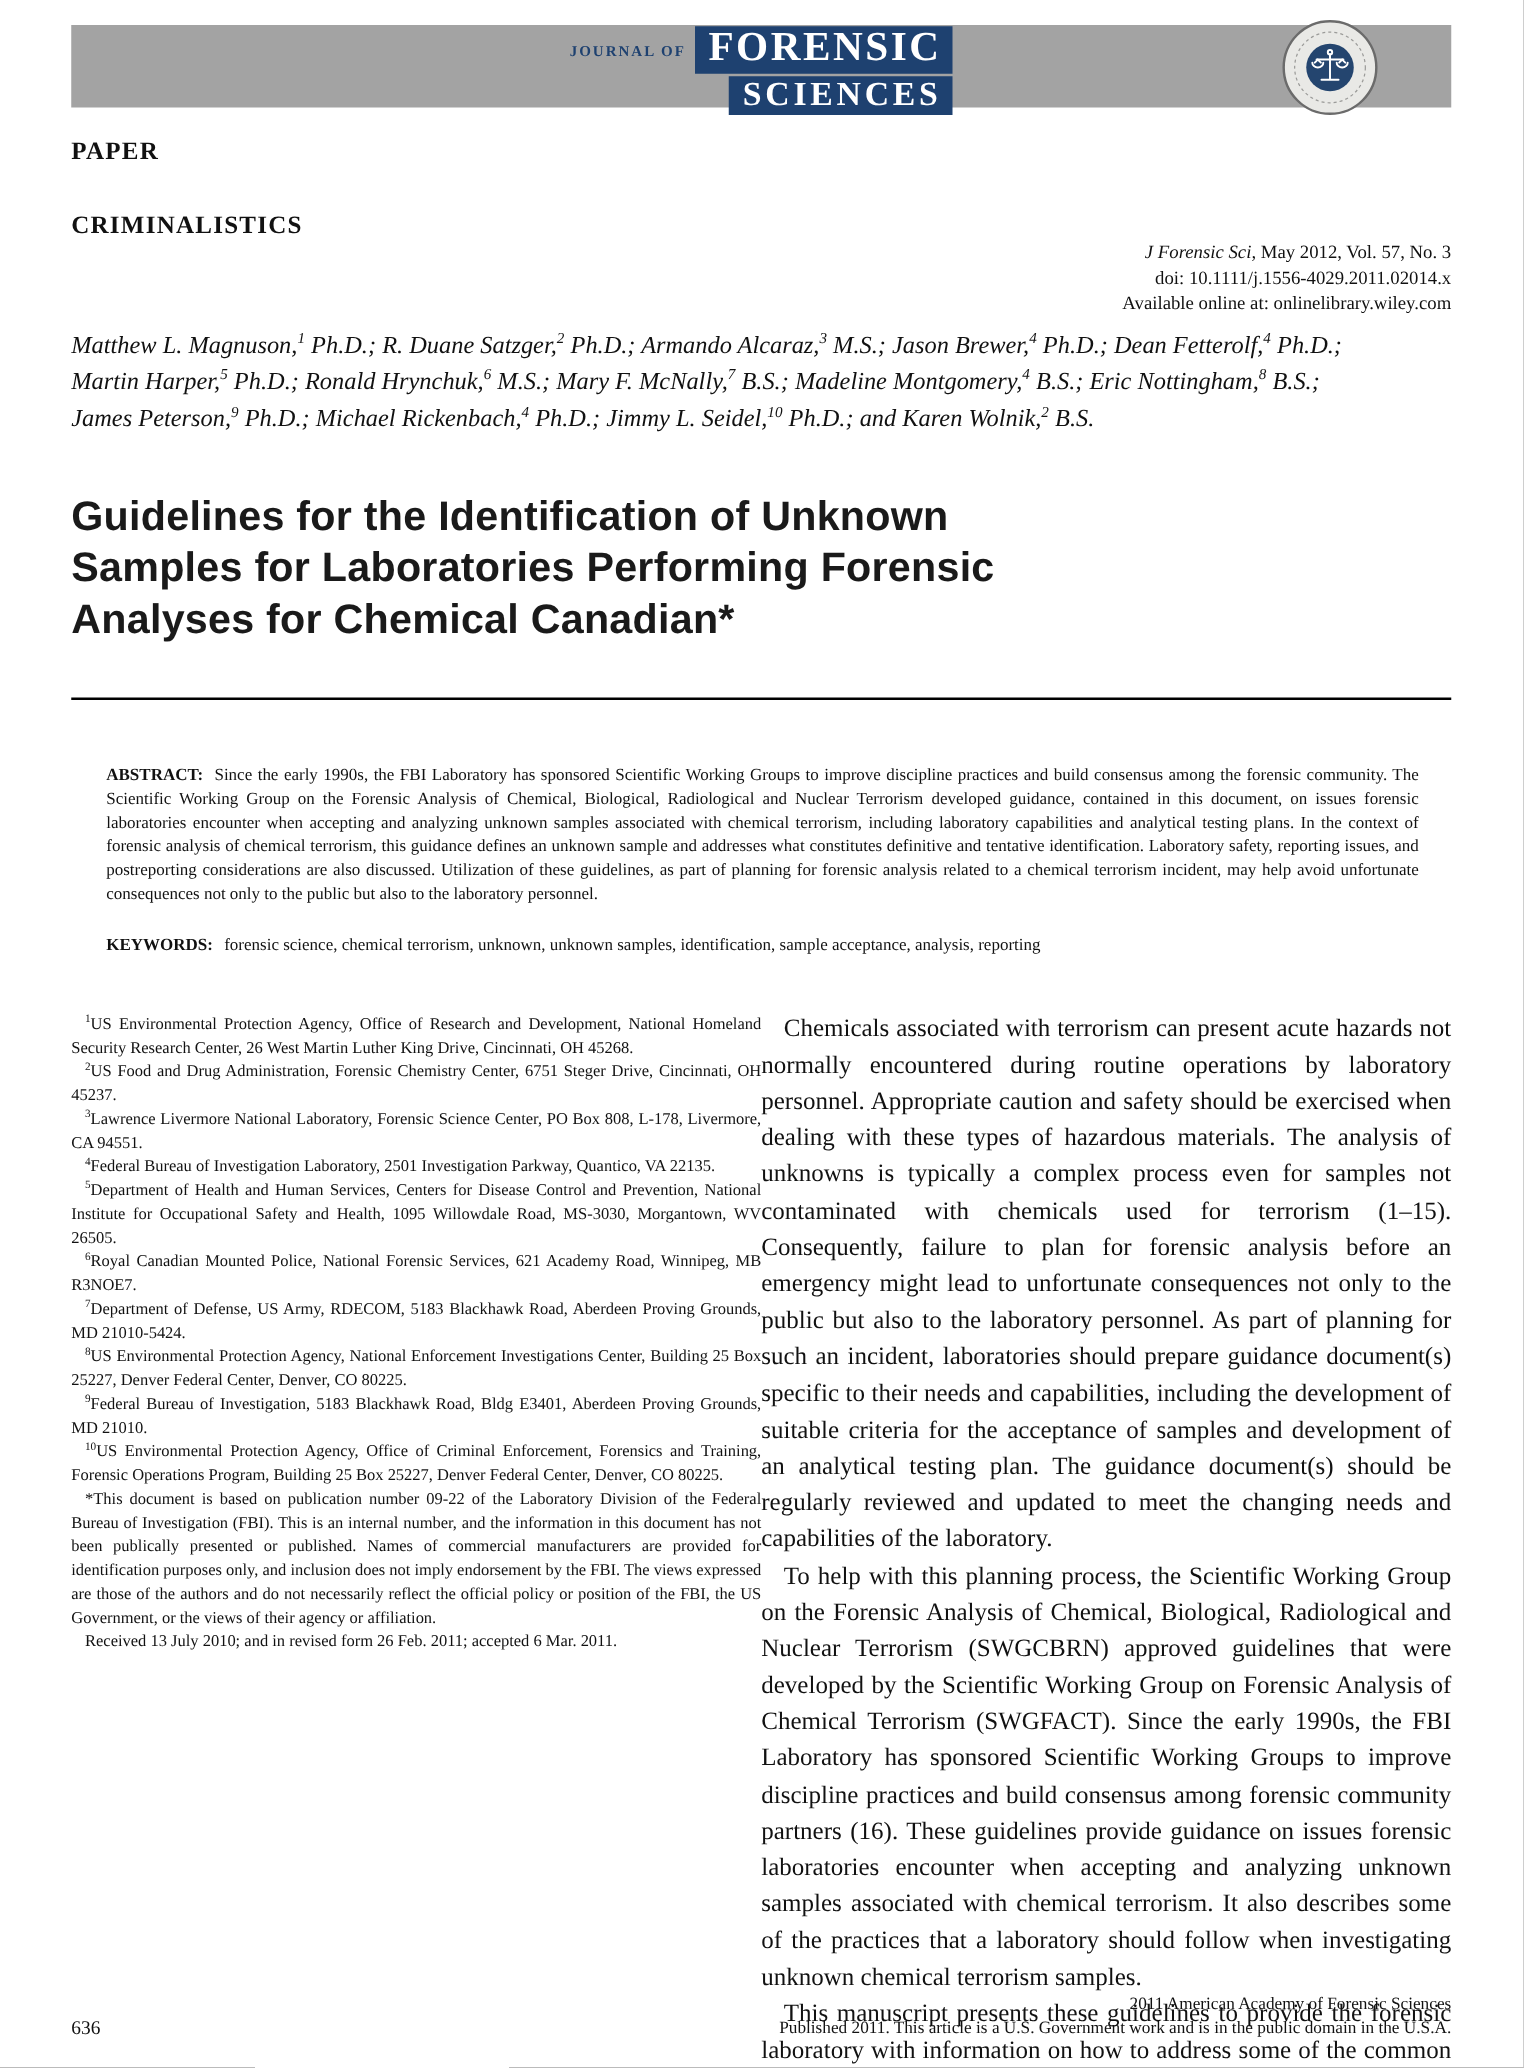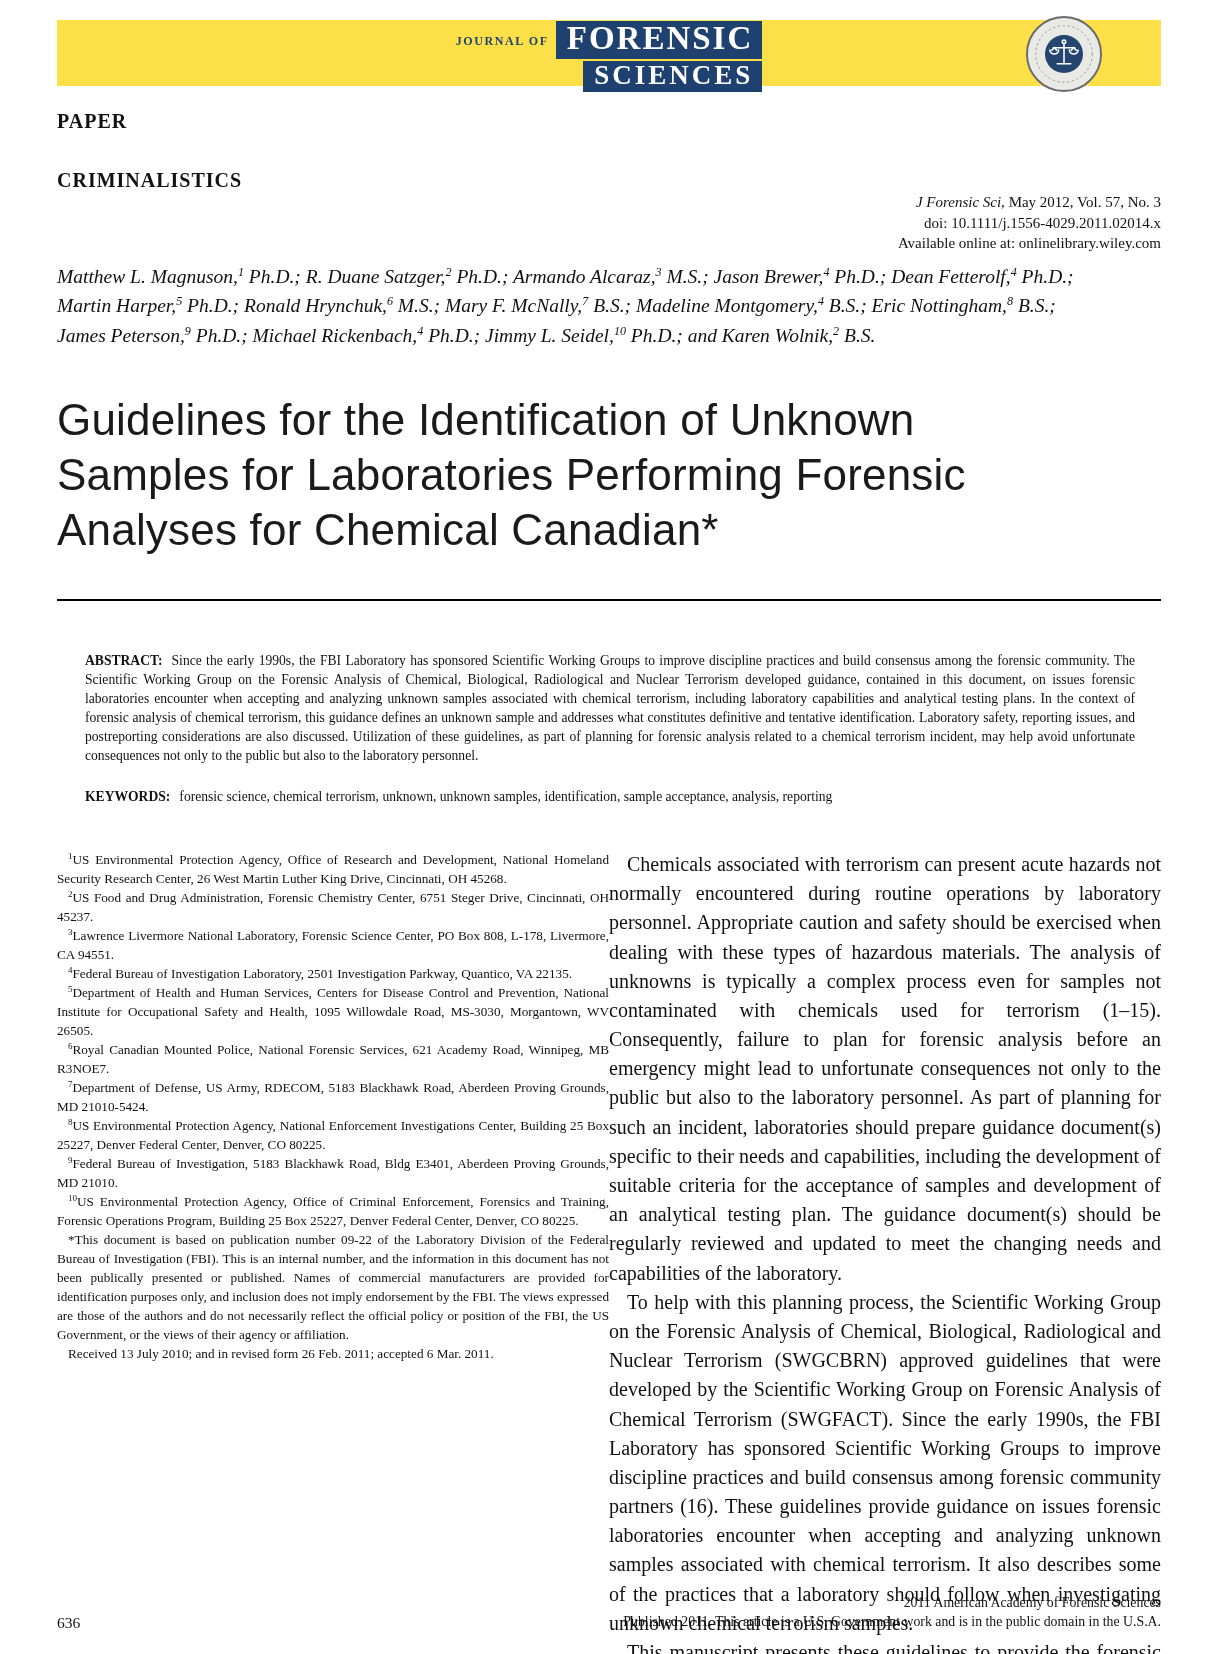--- a/index.html
+++ b/index.html
@@ -5,21 +5,21 @@
   * { margin:0; padding:0; box-sizing:border-box; }
   html,body { background:#888; }
   .page {
     width:1219px; height:1654px; margin:0 auto; background:#ffffff;
     position:relative; overflow:hidden; color:#111;
     font-family:"Liberation Serif","DejaVu Serif",serif;
     padding:20px 58px 0 57px;
   }
   
   .masthead {
-    position:relative; height:66px; background:#fde047;
+    position:relative; height:66px; background:#a3a3a3;
     display:flex; justify-content:center;
   }
   .logo { display:flex; align-items:flex-start; margin-top:1px; }
   .journal-of {
     font-size:12px; font-weight:bold; letter-spacing:1.6px; color:#1e4170;
     margin-top:13px; margin-right:7px;
   }
   .logo-boxes { display:flex; flex-direction:column; align-items:flex-end; gap:2px; }
   .wordmark {
     background:#1e4170; color:#fff; font-weight:bold; line-height:1.02;
@@ -38,21 +38,21 @@
   .citation .it { font-style:italic; }
   
   .authors {
     margin-top:44px; font-style:italic; font-size:19.5px; line-height:1.5;
     max-width:1045px;
   }
   .authors sup { font-size:62%; line-height:0; vertical-align:super; }
   
   .title {
     margin-top:42px; font-family:"Liberation Sans","DejaVu Sans",sans-serif;
-    font-size:44px; font-weight:400; line-height:1.25; color:#1a1a1a; letter-spacing:0.2px;
+    font-size:33px; font-weight:700; line-height:1.25; color:#1a1a1a; letter-spacing:0.2px;
   }
   .title span { display:block; }
   .divider { margin-top:42px; border-top:2px solid #000; }
   
   .abstract { margin-top:50px; padding:0 26px 0 28px; font-size:13.6px; line-height:1.4; text-align:justify; }
   .abstract b, .keywords b { font-weight:bold; margin-right:9px; }
   .keywords { margin-top:22px; padding:0 26px 0 28px; font-size:13.6px; line-height:1.4; }
   
   .columns { margin-top:44px; display:flex; }
   .col { flex:1 1 0; min-width:0; }

